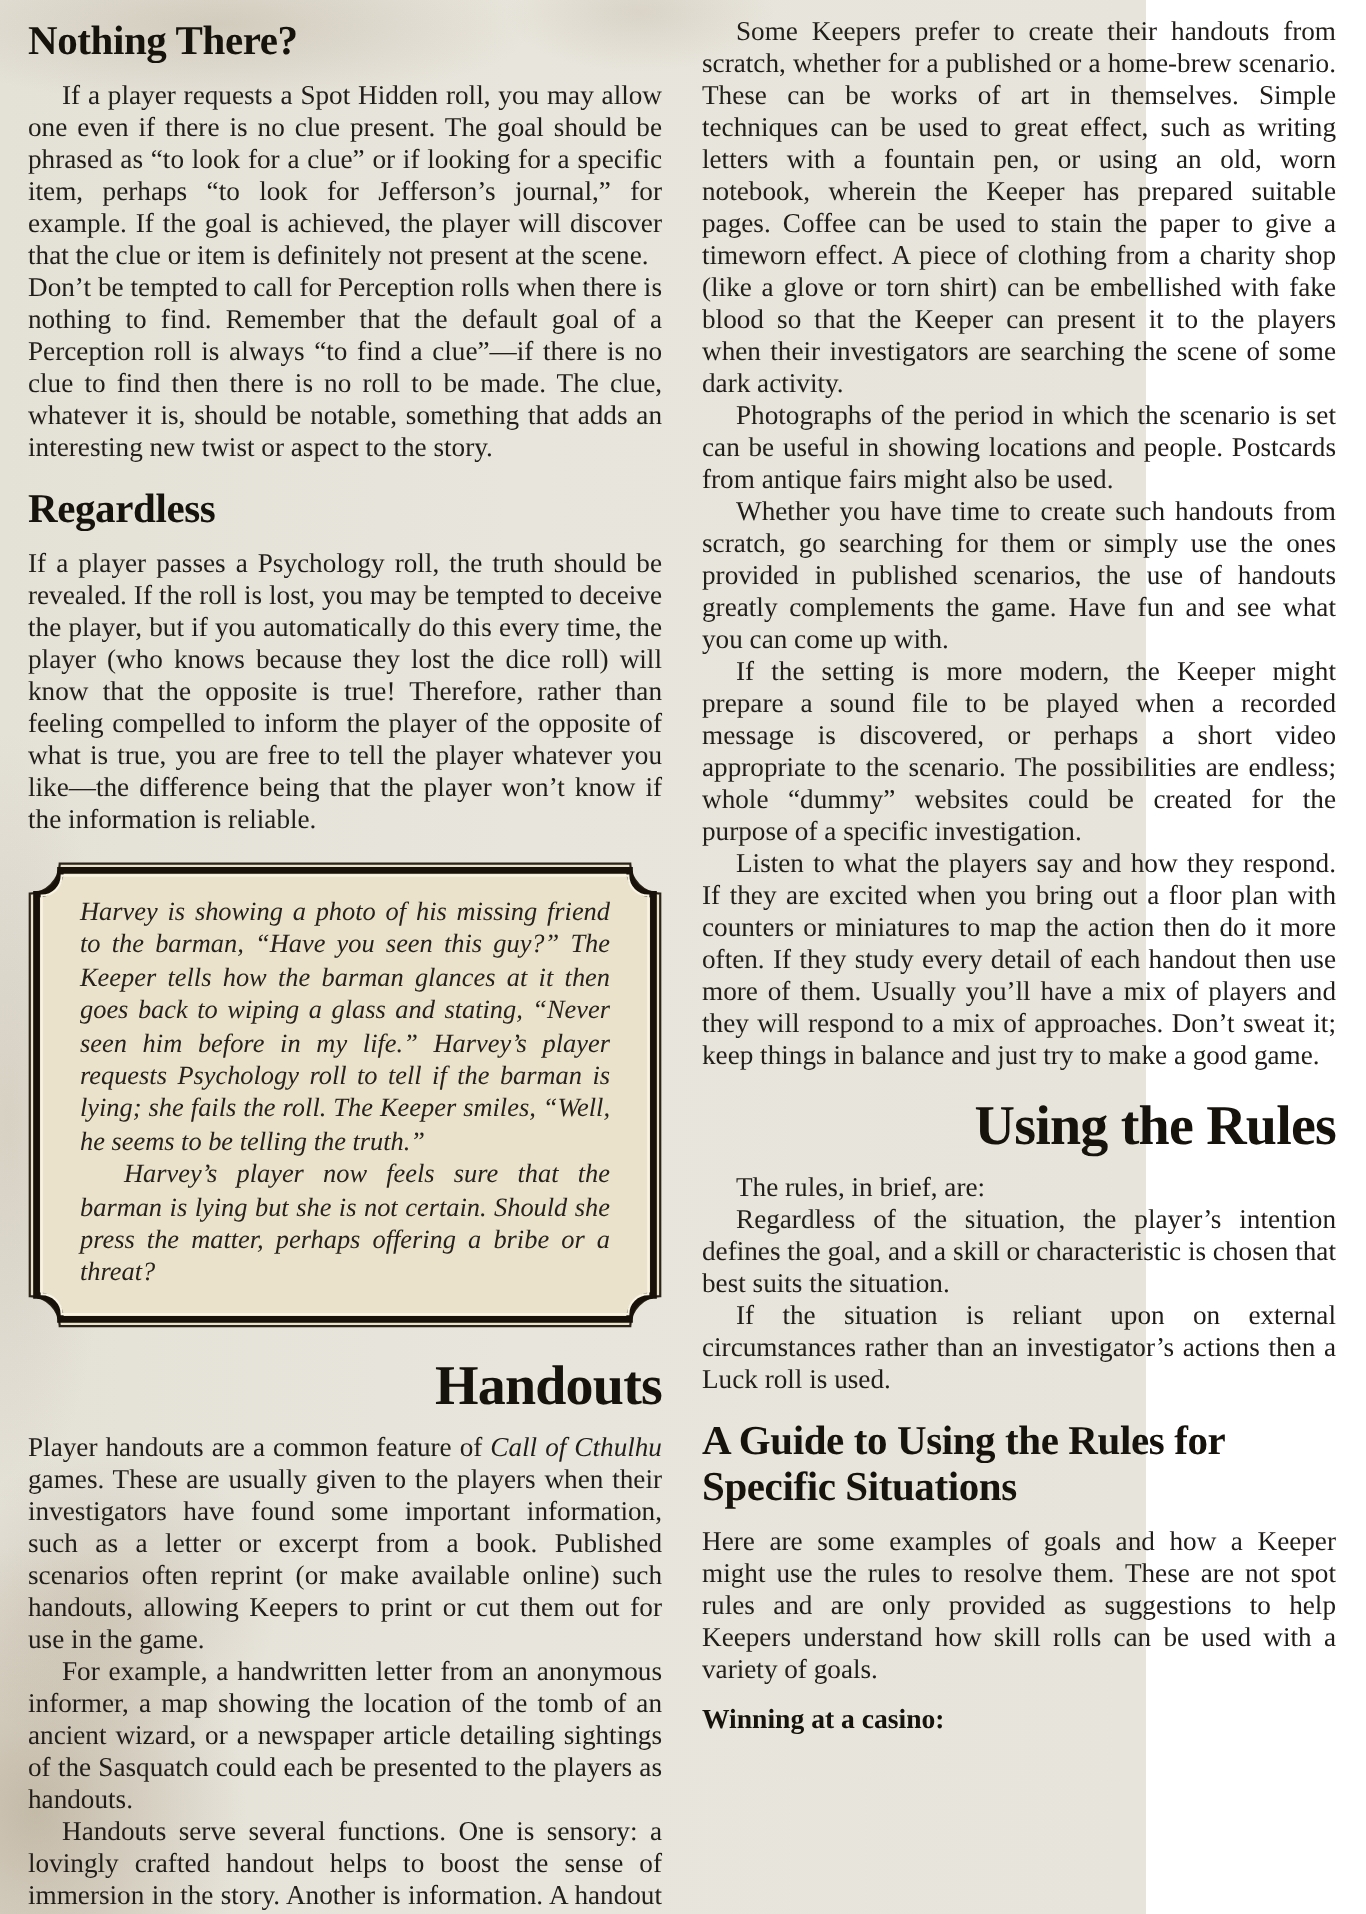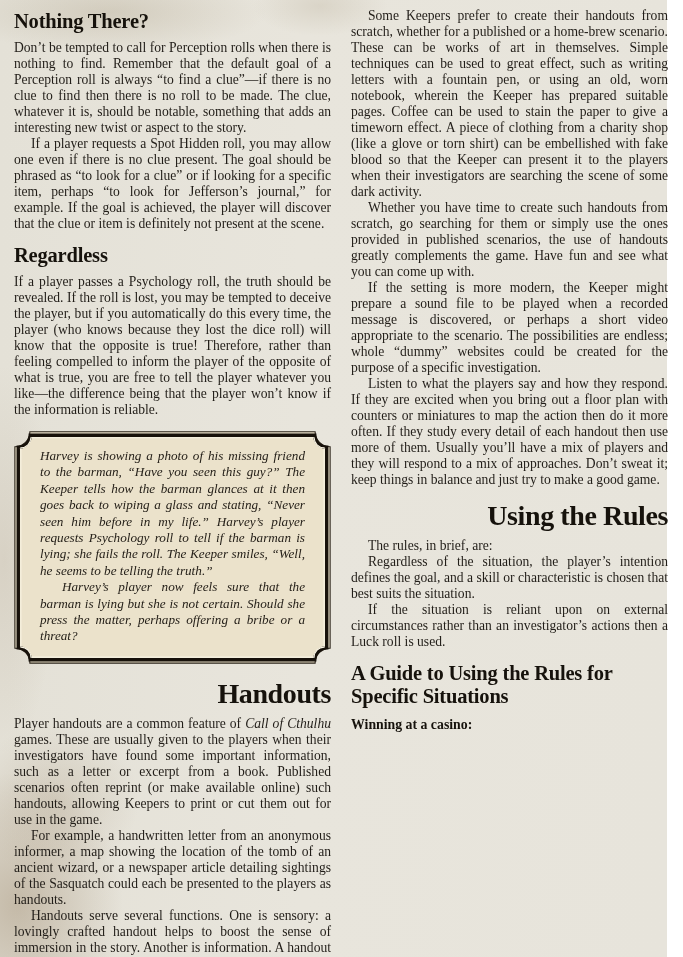--- a/index.html
+++ b/index.html
@@ -1,18 +1,18 @@
 <!DOCTYPE html>
 <html><head>
 <meta charset="utf-8">
 <style>
   html,body{margin:0;padding:0;}
   body{width:683px;height:957px;overflow:hidden;}
   .page{
-    position:relative;width:667px;height:957px;box-sizing:border-box;
+    position:relative;width:573px;height:957px;box-sizing:border-box;
     background-color:#e7e4db;
     background-image:
       radial-gradient(ellipse 150px 190px at 18px 905px, rgba(148,126,96,0.40), rgba(148,126,96,0) 70%),
       radial-gradient(ellipse 120px 110px at 55px 800px, rgba(148,126,96,0.22), rgba(148,126,96,0) 70%),
       radial-gradient(ellipse 70px 260px at 4px 560px, rgba(148,126,96,0.16), rgba(148,126,96,0) 75%),
       radial-gradient(ellipse 210px 55px at 110px 12px, rgba(152,136,106,0.25), rgba(152,136,106,0) 75%),
       radial-gradient(ellipse 90px 40px at 320px 6px, rgba(152,136,106,0.18), rgba(152,136,106,0) 75%),
       linear-gradient(90deg, #e4e1d7 0%, #e8e5dc 45%, #e7e4db 100%);
     font-family:"Liberation Serif", serif;
     color:#211d18;
@@ -43,46 +43,48 @@
   p.box-p{margin:0;font-size:13.2px;line-height:16.4px;font-style:italic;text-align:justify;color:#26211a;}
   p.box-p.indent{text-indent:22px;}
 </style>
 </head>
 <body>
 
 <div class="page">
   <div class="columns">
     <div class="col" id="col-left">
         <div class="h2 first">Nothing There?</div>
+        <p class="body indent"><span>If a player requests a Spot Hidden roll, you may allow one even if there is no clue present. The goal should be phrased as “to look for a clue” or if looking for a specific item, perhaps “to look for Jefferson’s journal,” for example. If the goal is achieved, the player will discover that the clue or item is definitely not present at the scene.</span></p>
         <p class="body"><span>Don’t be tempted to call for Perception rolls when there is nothing to find. Remember that the default goal of a Perception roll is always “to find a clue”—if there is no clue to find then there is no roll to be made. The clue, whatever it is, should be notable, something that adds an interesting new twist or aspect to the story.</span></p>
-        <p class="body indent"><span>If a player requests a Spot Hidden roll, you may allow one even if there is no clue present. The goal should be phrased as “to look for a clue” or if looking for a specific item, perhaps “to look for Jefferson’s journal,” for example. If the goal is achieved, the player will discover that the clue or item is definitely not present at the scene.</span></p>
         <div class="h2">Regardless</div>
         <p class="body"><span>If a player passes a Psychology roll, the truth should be revealed. If the roll is lost, you may be tempted to deceive the player, but if you automatically do this every time, the player (who knows because they lost the dice roll) will know that the opposite is true! Therefore, rather than feeling compelled to inform the player of the opposite of what is true, you are free to tell the player whatever you like—the difference being that the player won’t know if the information is reliable.</span></p>
         <div class="box">
           <svg class="frame" viewBox="0 0 317 233">
             <path d="M 15.8 0.8 H 301.2 A 15 15 0 0 0 316.2 15.8 V 217.2 A 15 15 0 0 0 301.2 232.2 H 15.8 A 15 15 0 0 0 0.8 217.2 V 15.8 A 15 15 0 0 0 15.8 0.8 Z" fill="#ebe2cb" stroke="#2a2319" stroke-width="1.1"></path>
             <path d="M 16.2 4.2 H 300.8 A 12 12 0 0 0 312.8 16.2 V 216.8 A 12 12 0 0 0 300.8 228.8 H 16.2 A 12 12 0 0 0 4.2 216.8 V 16.2 A 12 12 0 0 0 16.2 4.2 Z" fill="none" stroke="#17110a" stroke-width="3.4"></path>
             <path d="M 16.8 6.8 H 300.2 A 10 10 0 0 0 310.2 16.8 V 216.2 A 10 10 0 0 0 300.2 226.2 H 16.8 A 10 10 0 0 0 6.8 216.2 V 16.8 A 10 10 0 0 0 16.8 6.8 Z" fill="none" stroke="#f8f3e3" stroke-width="1.1"></path>
           </svg>
           <div class="box-content">
             <p class="box-p">Harvey is showing a photo of his missing friend to the barman, “Have you seen this guy?” The Keeper tells how the barman glances at it then goes back to wiping a glass and stating, “Never seen him before in my life.” Harvey’s player requests Psychology roll to tell if the barman is lying; she fails the roll. The Keeper smiles, “Well, he seems to be telling the truth.”</p>
             <p class="box-p indent">Harvey’s player now feels sure that the barman is lying but she is not certain. Should she press the matter, perhaps offering a bribe or a threat?</p>
           </div>
         </div>
         <div class="h1">Handouts</div>
         <p class="body"><span>Player handouts are a common feature of </span><span class="it">Call of Cthulhu</span><span> games. These are usually given to the players when their investigators have found some important information, such as a letter or excerpt from a book. Published scenarios often reprint (or make available online) such handouts, allowing Keepers to print or cut them out for use in the game.</span></p>
         <p class="body indent"><span>For example, a handwritten letter from an anonymous informer, a map showing the location of the tomb of an ancient wizard, or a newspaper article detailing sightings of the Sasquatch could each be presented to the players as handouts.</span></p>
         <p class="body indent"><span>Handouts serve several functions. One is sensory: a lovingly crafted handout helps to boost the sense of immersion in the story. Another is information. A handout is a convenient way to give out clues and information that</span></p>
       </div>
     <div class="col" id="col-right">
         <p class="body indent"><span>Some Keepers prefer to create their handouts from scratch, whether for a published or a home-brew scenario. These can be works of art in themselves. Simple techniques can be used to great effect, such as writing letters with a fountain pen, or using an old, worn notebook, wherein the Keeper has prepared suitable pages. Coffee can be used to stain the paper to give a timeworn effect. A piece of clothing from a charity shop (like a glove or torn shirt) can be embellished with fake blood so that the Keeper can present it to the players when their investigators are searching the scene of some dark activity.</span></p>
+        <p class="body indent"><span>Photographs of the period in which the scenario is set can be useful in showing locations and people. Postcards from antique fairs might also be used.</span></p>
         <p class="body indent"><span>Whether you have time to create such handouts from scratch, go searching for them or simply use the ones provided in published scenarios, the use of handouts greatly complements the game. Have fun and see what you can come up with.</span></p>
         <p class="body indent"><span>If the setting is more modern, the Keeper might prepare a sound file to be played when a recorded message is discovered, or perhaps a short video appropriate to the scenario. The possibilities are endless; whole “dummy” websites could be created for the purpose of a specific investigation.</span></p>
         <p class="body indent"><span>Listen to what the players say and how they respond. If they are excited when you bring out a floor plan with counters or miniatures to map the action then do it more often. If they study every detail of each handout then use more of them. Usually you’ll have a mix of players and they will respond to a mix of approaches. Don’t sweat it; keep things in balance and just try to make a good game.</span></p>
         <div class="h1">Using the Rules</div>
         <p class="body indent"><span>The rules, in brief, are:</span></p>
         <p class="body indent"><span>Regardless of the situation, the player’s intention defines the goal, and a skill or characteristic is chosen that best suits the situation.</span></p>
         <p class="body indent"><span>If the situation is reliant upon on external circumstances rather than an investigator’s actions then a Luck roll is used.</span></p>
         <div class="h2">A Guide to Using the Rules for Specific Situations</div>
+        <p class="body"><span>Here are some examples of goals and how a Keeper might use the rules to resolve them. These are not spot rules and are only provided as suggestions to help Keepers understand how skill rolls can be used with a variety of goals.</span></p>
         <div class="h3">Winning at a casino:</div>
       </div>
   </div>
 </div>
 
 </body></html>

